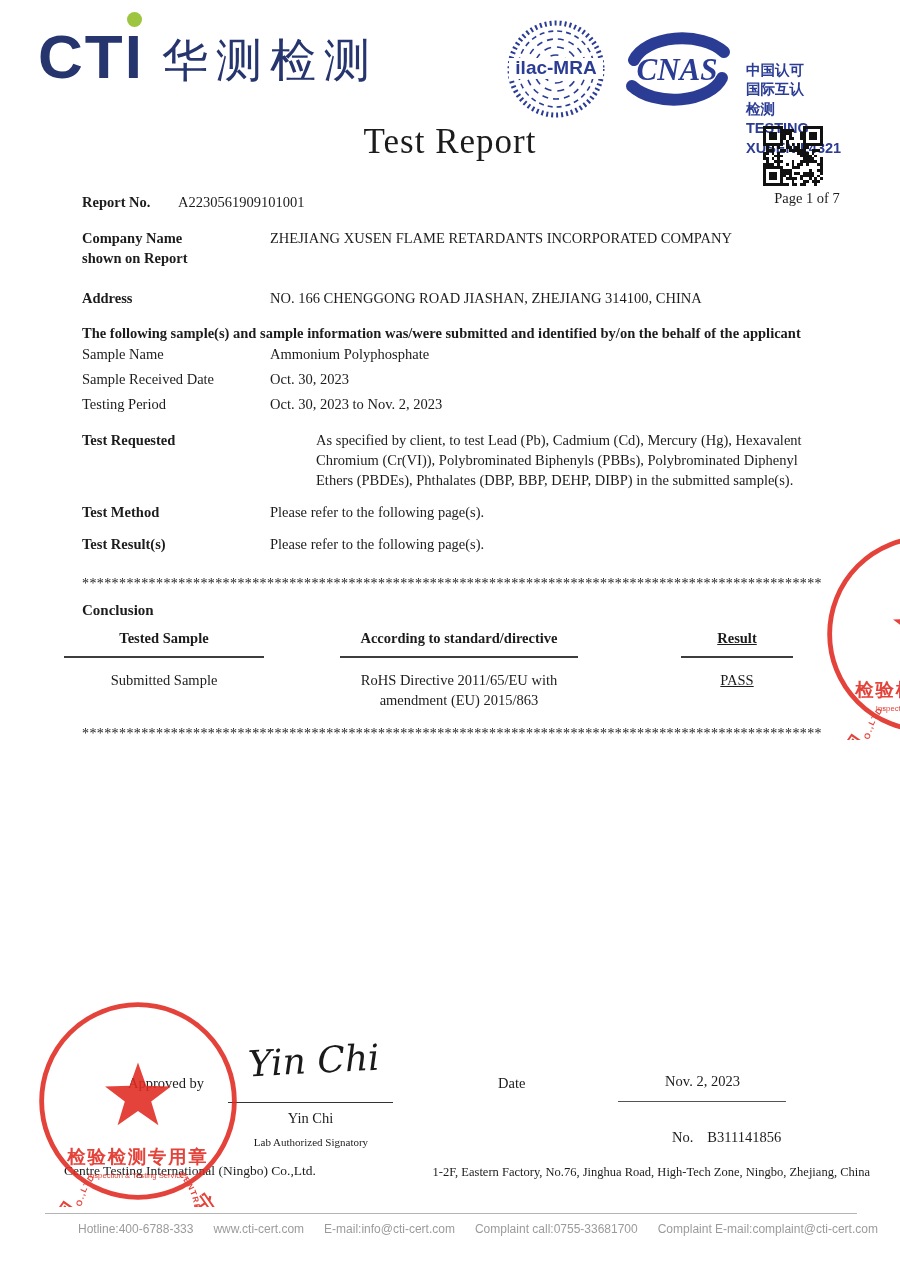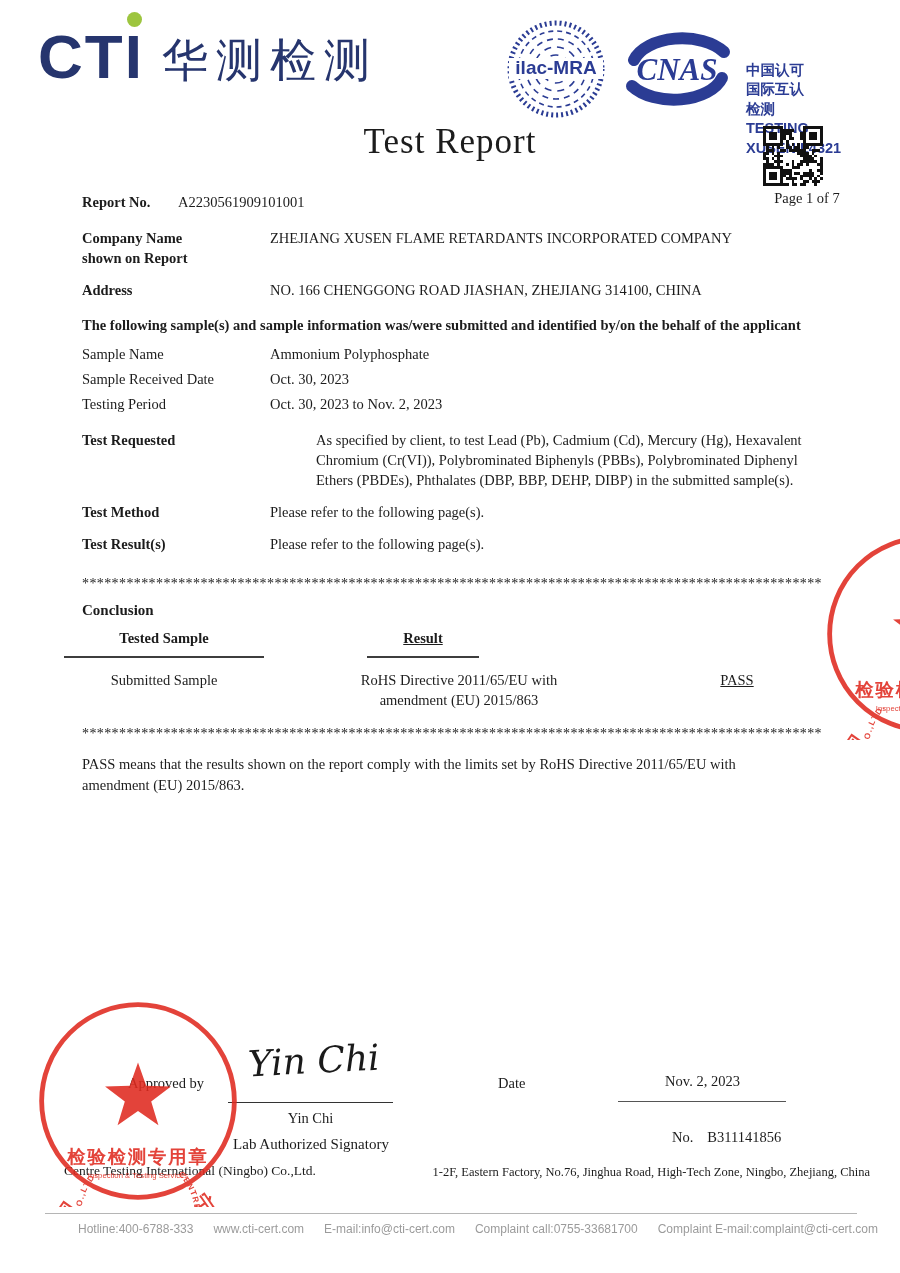--- a/index.html
+++ b/index.html
@@ -23,42 +23,42 @@
     letter-spacing:1px;}
   .qr{left:763px;top:126px;}
   .page-label{left:752px;top:190px;font-size:14.5px;width:110px;text-align:center;}
   
   .content{left:82px;top:192px;width:740px;font-size:14.5px;line-height:20px;}
   .row{display:flex;align-items:flex-start;}
   .lbl{font-weight:bold;flex:0 0 188px;}
   .lbl-sm{flex:0 0 88px;font-weight:bold;}
   .lbl-reg{flex:0 0 188px;}
   .val{flex:1;}
-  .mb16{margin-bottom:16px;gap:8px;} .mb4{margin-bottom:12px;} .mb5{margin-bottom:5px;} .mt12{margin-top:12px;} .mt16{margin-top:16px;gap:46px;}
-  .intro{font-weight:bold;margin-top:14px;margin-bottom:8px;width:745px;line-height:22px;}
+  .mb16{margin-bottom:16px;gap:8px;} .mb4{margin-bottom:20px;} .mb5{margin-bottom:5px;} .mt12{margin-top:12px;} .mt16{margin-top:16px;gap:46px;}
+  .intro{font-weight:bold;margin-top:14px;margin-bottom:0;width:745px;line-height:22px;}
   .req-val{width:545px;line-height:20px;}
   .sep{margin-top:20px;white-space:nowrap;overflow:hidden;width:740px;font-size:14px;
     letter-spacing:0.4px;color:#222;}
   .sep2{margin-top:14px;}
   .concl-head{font-weight:bold;margin-top:6px;font-size:15px;}
   .tbl{margin-left:-18px;margin-top:8px;width:758px;}
   .tbl-head,.tbl-row{display:flex;align-items:flex-start;}
   .c1{width:200px;text-align:center;}
   .c2{width:238px;margin-left:76px;text-align:center;}
   .c3{width:112px;margin-left:103px;text-align:center;text-decoration:underline;}
   .tbl-head>div{font-weight:bold;padding-bottom:8px;border-bottom:2px solid #3d3d3d;}
   .tbl-row{margin-top:12px;}
   .pass-note{margin-top:10px;width:712px;line-height:21px;}
   
   .approved-by{left:128px;top:1075px;font-size:14.5px;z-index:2;}
   .handwriting{left:248px;top:1040px;font-family:"DejaVu Serif",serif;font-style:italic;
     font-size:36px;color:#1a1a1a;transform:rotate(-3deg);z-index:2;}
   .sig-line{left:228px;top:1102px;width:165px;border-top:1.6px solid #333;z-index:2;}
   .sig-name{left:228px;top:1110px;width:165px;text-align:center;font-size:14.5px;}
-  .sig-role{left:196px;top:1136px;width:230px;text-align:center;font-size:15px;}
+  .sig-role{left:196px;top:1136px;width:230px;text-align:center;font-size:11px;}
   .date-label{left:498px;top:1075px;font-size:14.5px;}
   .date-value{left:620px;top:1073px;width:165px;text-align:center;font-size:14.5px;}
   .date-line{left:618px;top:1101px;width:168px;border-top:1.6px solid #555;}
   .no-line{left:672px;top:1129px;font-size:14.5px;}
   .no-line .gap{display:inline-block;width:14px;}
   .company-footer{left:64px;top:1163px;font-size:13.5px;z-index:2;}
   .address-footer{right:30px;top:1165px;font-size:12.5px;}
   
   .seal{z-index:5;pointer-events:none;opacity:0.88;}
   .seal-left{left:32px;top:995px;}
@@ -396,32 +396,32 @@
     <div class="val">Please refer to the following page(s).</div>
   </div>
 
   <div class="sep">**********************************************************************************************************************</div>
 
   <div class="concl-head">Conclusion</div>
 
   <div class="tbl">
     <div class="tbl-head">
       <div class="c1">Tested Sample</div>
+      <div class="c2">According to standard/directive</div>
       <div class="c3">Result</div>
     </div>
     <div class="tbl-row">
       <div class="c1">Submitted Sample</div>
       <div class="c2">RoHS Directive 2011/65/EU with amendment (EU) 2015/863</div>
       <div class="c3">PASS</div>
     </div>
   </div>
 
   <div class="sep sep2">**********************************************************************************************************************</div>
 
-  <div class="pass-note">PASS means that the results shown on the report comply with the limits set by RoHS Directive 2011/65/EU with amendment (EU) 2015/863.</div>
 </div>
 
 <div class="abs approved-by">Approved by</div>
 <div class="abs handwriting">Yin Chi</div>
 <div class="abs sig-line"></div>
 <div class="abs sig-name">Yin Chi</div>
 <div class="abs sig-role">Lab Authorized Signatory</div>
 
 <div class="abs date-label">Date</div>
 <div class="abs date-value">Nov. 2, 2023</div>

